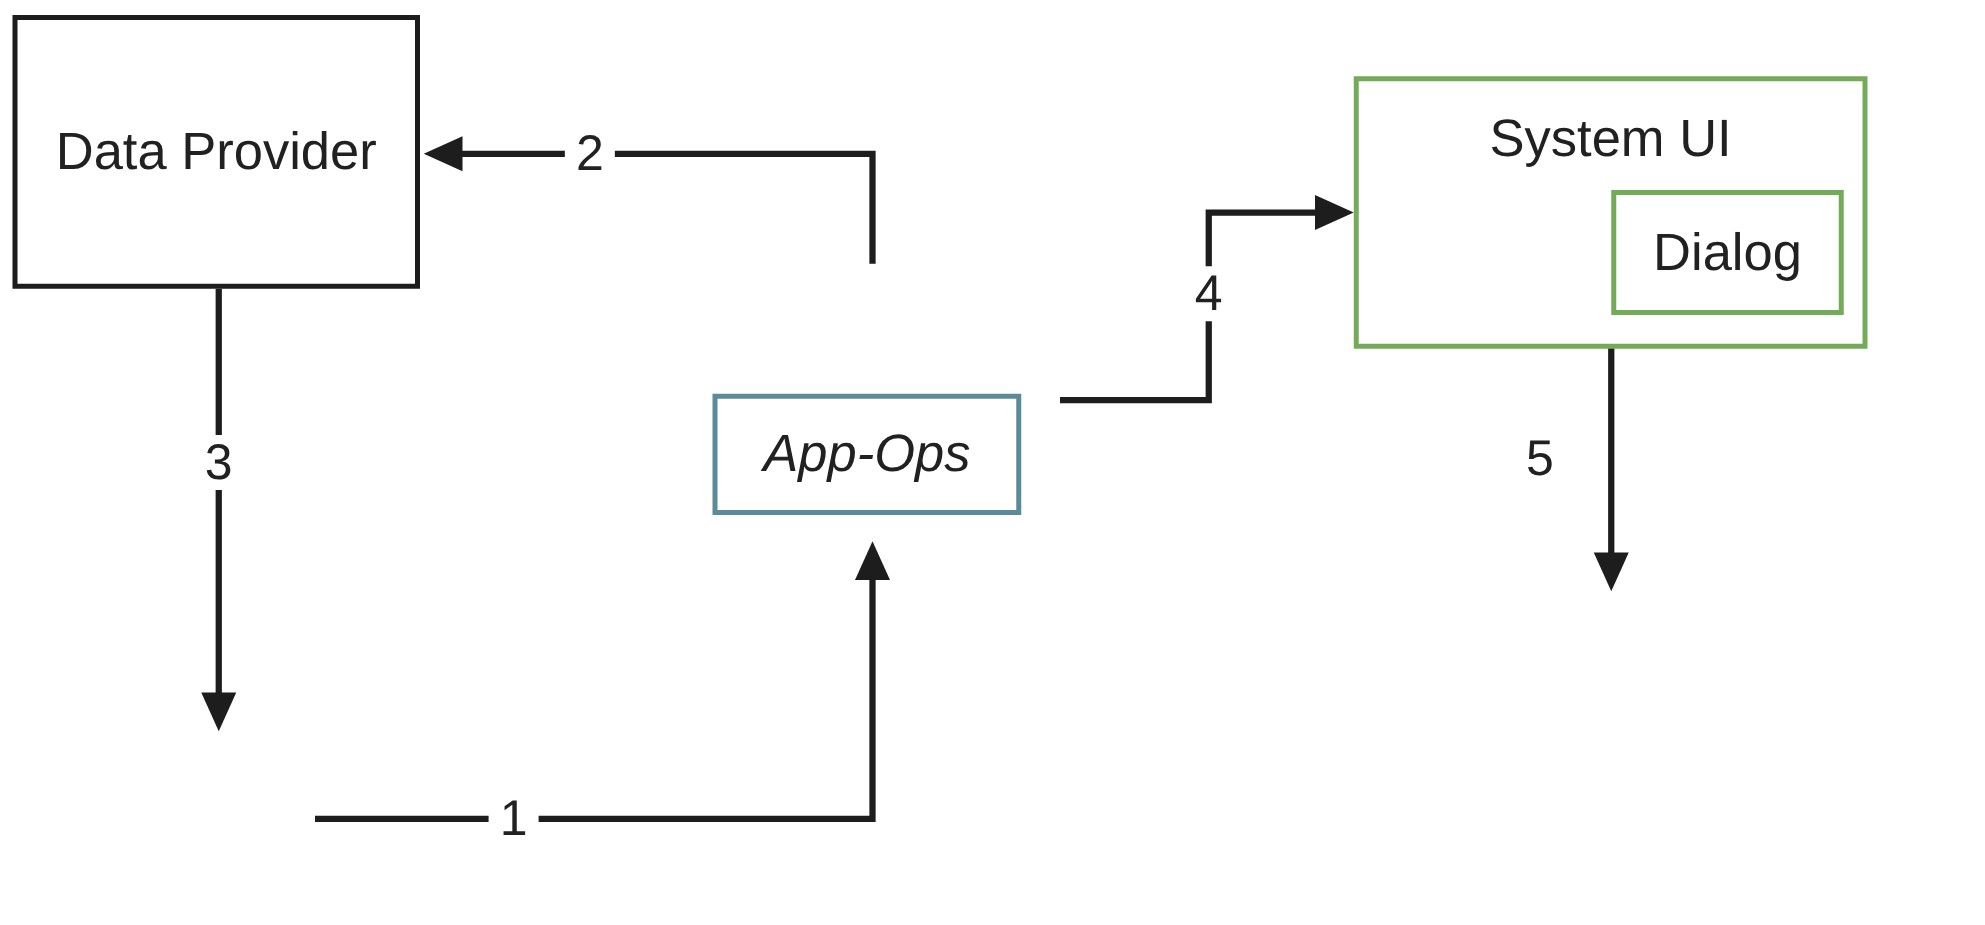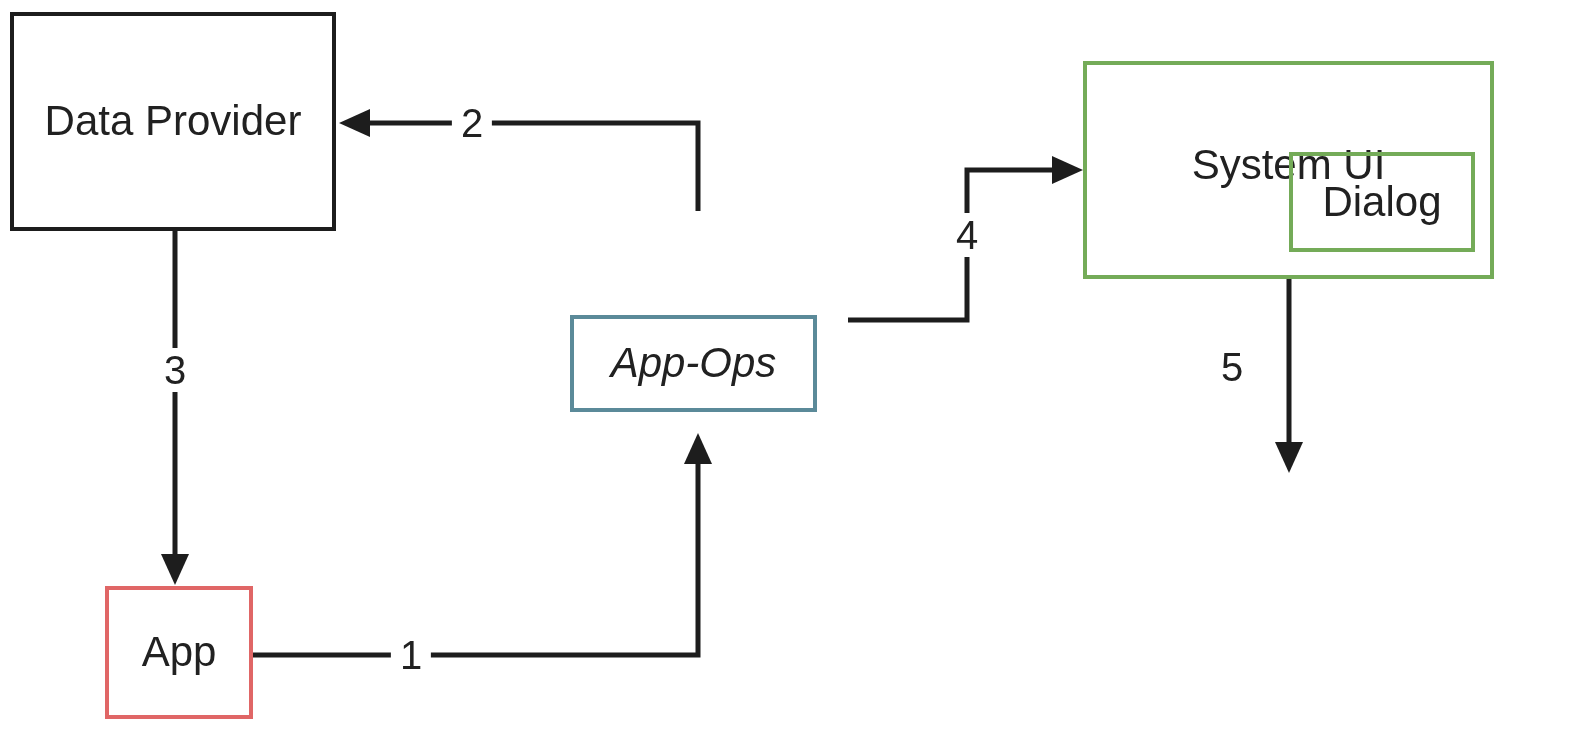--- a/index.html
+++ b/index.html
@@ -45,22 +45,21 @@
     display: flex;
     align-items: center;
     justify-content: center;
   }
   .box.top {
     display: flex;
     align-items: flex-start;
     justify-content: center;
   }
   .box.top .box-label {
-    padding-top: 36px;
-    margin-top: 40px;
+    padding-top: 22px;
   }
   .box-label {
     white-space: nowrap;
   }
   .edge-label {
     position: absolute;
     transform: translate(-50%, -50%);
     z-index: 3;
     background: #ffffff;
     color: #212121;
@@ -89,23 +88,20 @@
     <polygon points="1083,170 1052,156 1052,184" style="fill: rgb(29, 29, 29);"></polygon>
 
     <polyline points="1289,278 1289,454" style="stroke: rgb(29, 29, 29);"></polyline>
     <polygon points="1289,473 1275,442 1303,442" style="fill: rgb(29, 29, 29);"></polygon>
   </svg>
 
   <div class="box center" style="left: 10px; top: 12px; width: 326px; height: 219px; border-color: rgb(29, 29, 29);">
     <span class="box-label">Data Provider</span>
   </div>
 
-  <div class="box center" style="left: 105px; top: 586px; width: 148px; height: 133px; border-color: rgb(224, 102, 102);">
-    <span class="box-label">App</span>
-  </div>
 
 
   <div class="box center" style="left: 570px; top: 315px; width: 247px; height: 97px; border-color: rgb(91, 138, 153); font-style: italic;">
     <span class="box-label">App-Ops</span>
   </div>
 
   <div class="box top" style="left: 1083px; top: 61px; width: 411px; height: 218px; border-color: rgb(116, 171, 88);">
     <span class="box-label">System UI</span>
   </div>
 

